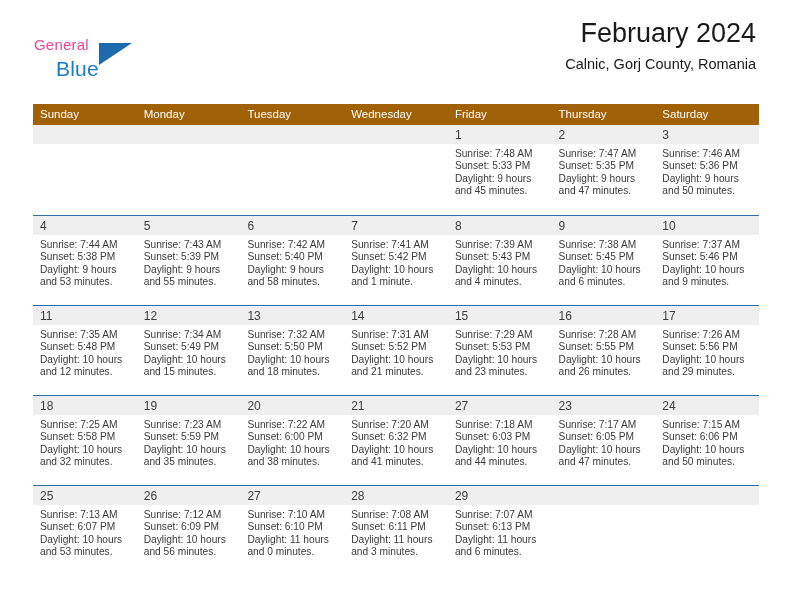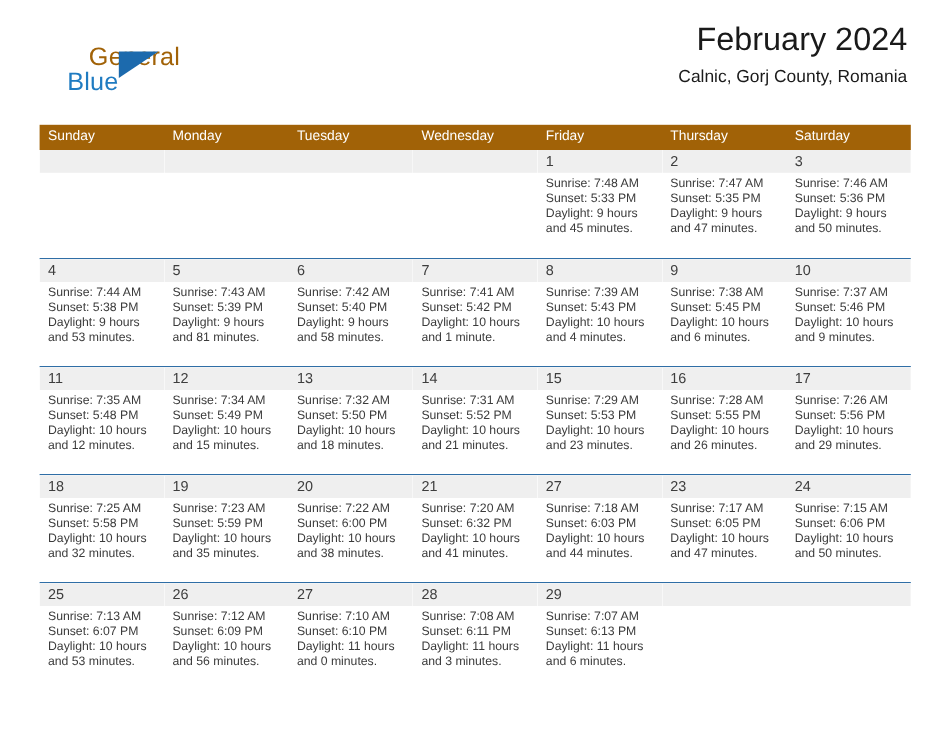--- a/index.html
+++ b/index.html
@@ -35,25 +35,24 @@
     position: absolute;
     left: 34px;
     top: 36px;
     width: 110px;
     height: 48px;
   }
   .logo-general {
     position: absolute;
     left: 0;
     top: 0;
-    font-size: 21px;
+    font-size: 15px;
     letter-spacing: 0.2px;
-    color: #a16207;
+    color: #ec4899;
     font-family: "Liberation Sans", sans-serif;
-    margin-left: 40px;
   }
   .logo-blue {
     position: absolute;
     left: 22px;
     top: 21px;
     font-size: 21px;
     letter-spacing: 0.2px;
     color: #1f7bc1;
     font-family: "Liberation Sans", sans-serif;
   }
@@ -237,21 +236,21 @@
               <div>Daylight: 9 hours</div>
               <div>and 53 minutes.</div>
             </div>
           </div>
           <div class="day-cell">
             <div class="day-number-band"><span class="day-number">5</span></div>
             <div class="day-details">
               <div>Sunrise: 7:43 AM</div>
               <div>Sunset: 5:39 PM</div>
               <div>Daylight: 9 hours</div>
-              <div>and 81 minutes.</div>
+              <div>and 55 minutes.</div>
             </div>
           </div>
           <div class="day-cell">
             <div class="day-number-band"><span class="day-number">6</span></div>
             <div class="day-details">
               <div>Sunrise: 7:42 AM</div>
               <div>Sunset: 5:40 PM</div>
               <div>Daylight: 9 hours</div>
               <div>and 58 minutes.</div>
             </div>

